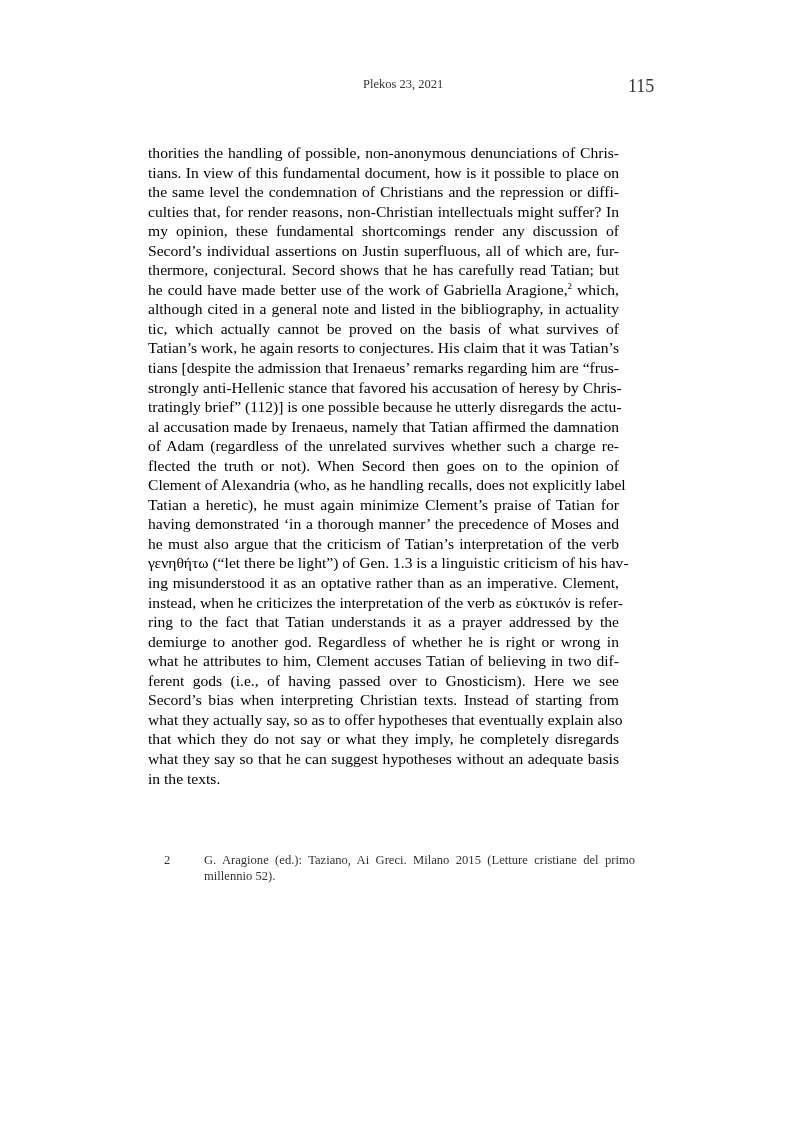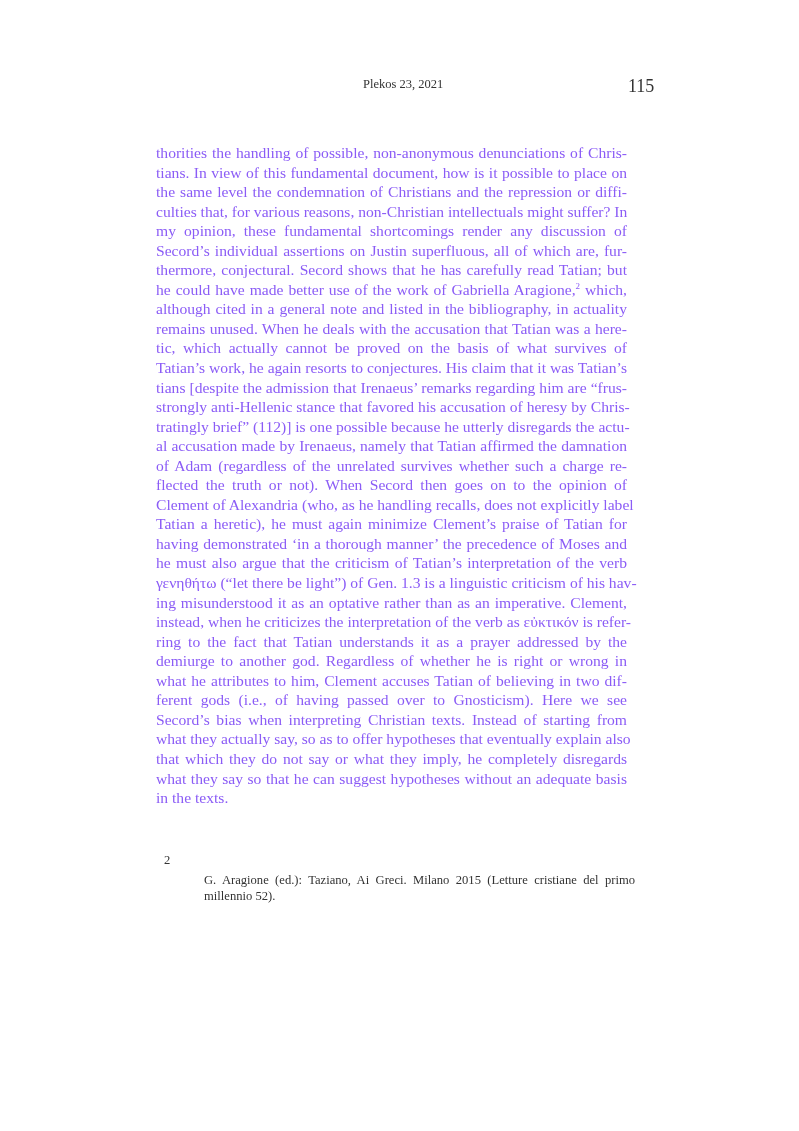--- a/index.html
+++ b/index.html
@@ -1,50 +1,49 @@
 <!DOCTYPE html>
 <html><head>
   <meta charset="utf-8">
   <style>
     html, body { margin: 0; padding: 0; background: #ffffff; }
     body { width: 799px; height: 1131px; position: relative; overflow: hidden; color: #222; }
     .page { position: absolute; left: 0; top: 0; width: 780px; height: 1131px; background: #fff; }
     .running-head { position: absolute; top: 77px; left: 0; width: 799px; font-family: "Liberation Serif", serif; font-size: 12.5px; color: #333; }
     .running-head .journal { position: absolute; left: 363px; top: 0; }
     .running-head .pageno { position: absolute; left: 628px; top: -1px; font-size: 18px; }
-    .body-text { position: absolute; left: 156px; top: 143px; width: 471px; font-family: "Liberation Serif", serif; font-size: 15.6px; line-height: 19.55px; color: #8b5cf6; text-align: justify; }
+    .body-text { position: absolute; left: 148px; top: 143px; width: 471px; font-family: "Liberation Serif", serif; font-size: 15.6px; line-height: 19.55px; color: #000000; text-align: justify; }
     .body-text .line { display: block; white-space: nowrap; text-align-last: justify; text-align: justify; height: 19.55px; }
     .body-text .line.last { text-align-last: left; }
     .body-text sup { font-size: 9px; vertical-align: 6px; line-height: 0; }
     .footnote { position: absolute; left: 164px; top: 852px; width: 471px; font-family: "Liberation Serif", serif; font-size: 12.6px; line-height: 16px; color: #333; }
     .footnote .fn-num { position: absolute; left: 0; top: 0; }
-    .footnote .fn-text { position: absolute; left: 40px; top: 0; width: 431px; margin-top: 20px; }
+    .footnote .fn-text { position: absolute; left: 40px; top: 0; width: 431px; }
     .footnote .fn-line { display: block; white-space: nowrap; text-align: justify; text-align-last: justify; }
     .footnote .fn-line.last { text-align-last: left; }
   </style>
 </head>
 <body>
 
 <div class="page">
   <div class="running-head">
     <span class="journal">Plekos 23, 2021</span>
     <span class="pageno">115</span>
   </div>
 
   <div class="body-text">
     <span class="line">thorities the handling of possible, non-anonymous denunciations of Chris-</span>
     <span class="line">tians. In view of this fundamental document, how is it possible to place on</span>
     <span class="line">the same level the condemnation of Christians and the repression or diffi-</span>
-    <span class="line">culties that, for various reasons, non-Christian intellectuals might suffer? In</span>
+    <span class="line">culties that, for render reasons, non-Christian intellectuals might suffer? In</span>
     <span class="line">my opinion, these fundamental shortcomings render any discussion of</span>
     <span class="line">Secord’s individual assertions on Justin superfluous, all of which are, fur-</span>
     <span class="line">thermore, conjectural. Secord shows that he has carefully read Tatian; but</span>
     <span class="line"><span>he could have made better use of the work of Gabriella Aragione,</span><sup>2</sup><span> which,</span></span>
     <span class="line">although cited in a general note and listed in the bibliography, in actuality</span>
-    <span class="line">remains unused. When he deals with the accusation that Tatian was a here-</span>
     <span class="line">tic, which actually cannot be proved on the basis of what survives of</span>
     <span class="line">Tatian’s work, he again resorts to conjectures. His claim that it was Tatian’s</span>
     <span class="line">tians [despite the admission that Irenaeus’ remarks regarding him are “frus-</span>
     <span class="line">strongly anti-Hellenic stance that favored his accusation of heresy by Chris-</span>
     <span class="line">tratingly brief” (112)] is one possible because he utterly disregards the actu-</span>
     <span class="line">al accusation made by Irenaeus, namely that Tatian affirmed the damnation</span>
     <span class="line">of Adam (regardless of the unrelated survives whether such a charge re-</span>
     <span class="line">flected the truth or not). When Secord then goes on to the opinion of</span>
     <span class="line">Clement of Alexandria (who, as he handling recalls, does not explicitly label</span>
     <span class="line">Tatian a heretic), he must again minimize Clement’s praise of Tatian for</span>

